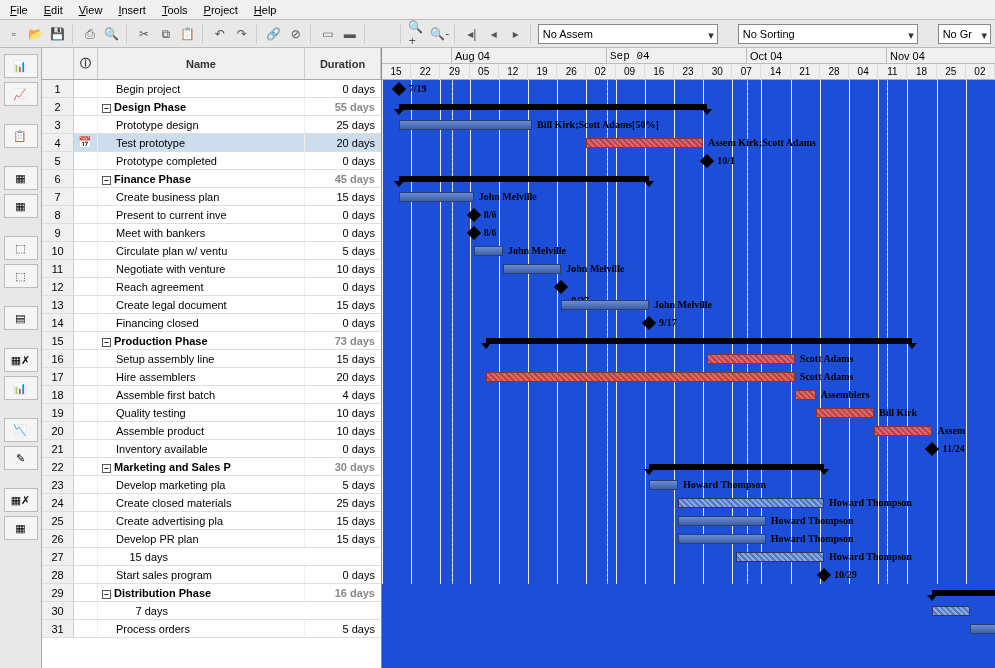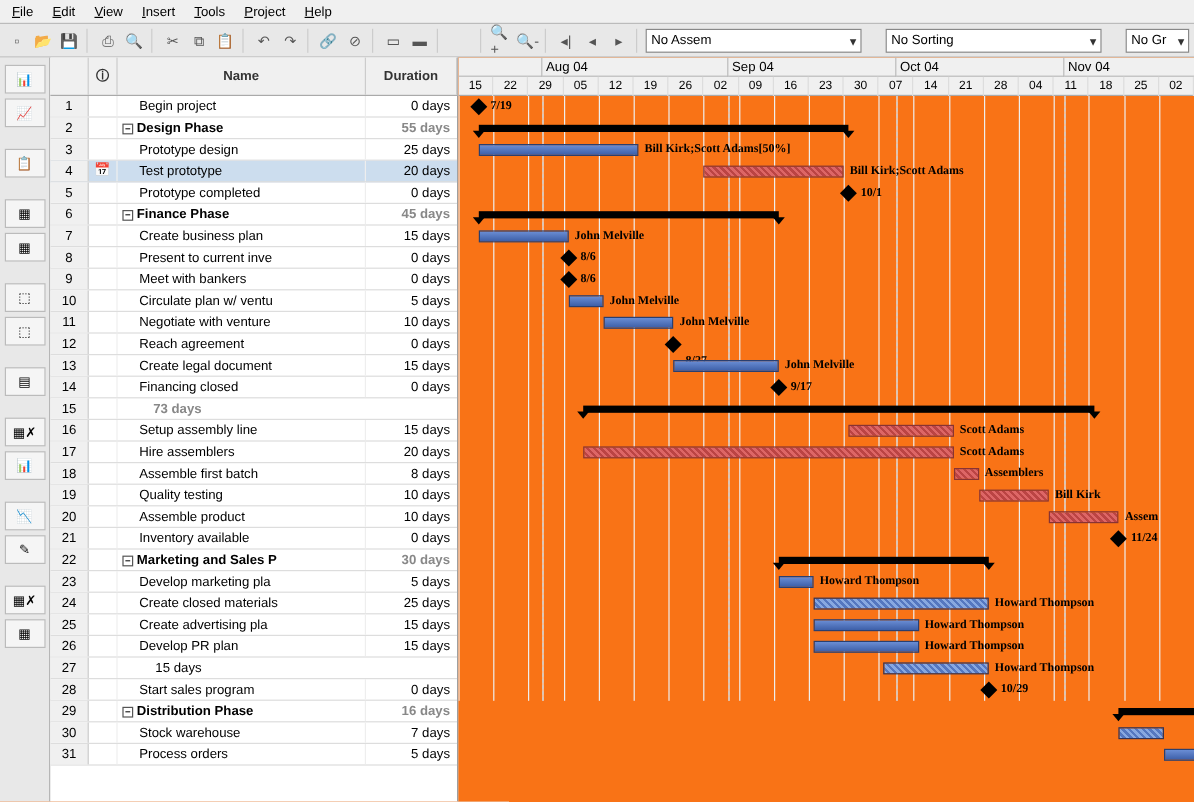--- a/index.html
+++ b/index.html
@@ -26,21 +26,21 @@
 .grid-body{flex:1;overflow:hidden}
 .grow{display:flex;height:18px;border-bottom:1px solid #ddd;align-items:center}
 .grow.sel{background:#cde}
 .gc-num{width:32px;text-align:center;background:#f0f0f0;border-right:1px solid #ccc;height:100%;line-height:18px}
 .gc-i{width:24px;text-align:center;border-right:1px solid #eee;height:100%;line-height:17px}
 .gc-name{flex:1;padding-left:6px;border-right:1px solid #eee;height:100%;line-height:18px;white-space:nowrap;overflow:hidden}
 .gc-name.ph{font-weight:bold}
 .gc-dur{width:76px;text-align:right;padding-right:6px;height:100%;line-height:18px;white-space:nowrap}
 .gc-dur.ph{font-weight:bold;color:#888}
 .collapse{display:inline-block;width:9px;height:9px;border:1px solid #555;line-height:7px;text-align:center;font-size:8px;margin-right:3px}
-.gantt{flex:1;background:#f97316;position:relative;overflow:hidden}
+.gantt{flex:1;background:#1d4ed8;position:relative;overflow:hidden}
 .gantt-head{height:32px;background:#f0f0f0;border-bottom:1px solid #aaa;position:relative}
 .gh-month{position:absolute;top:0;height:16px;border-right:1px solid #bbb;border-bottom:1px solid #bbb;padding-left:3px;line-height:16px}
 .gh-week{position:absolute;top:16px;height:16px;border-right:1px solid #ddd;line-height:16px;text-align:center;font-size:10px}
 .gantt-body{position:relative;height:504px}
 .gline{position:absolute;top:0;bottom:0;width:1px;background:#eee}
 .bar{position:absolute;height:10px;top:4px;border:1px solid #000}
 .bar-blue{background:linear-gradient(#6a8dd4,#3d5fa8);border-color:#2a3f70}
 .bar-red{background:repeating-linear-gradient(45deg,#d66,#d66 2px,#b44 2px,#b44 4px);border-color:#833}
 .bar-work{background:repeating-linear-gradient(45deg,#88a8e0,#88a8e0 2px,#5577c0 2px,#5577c0 4px);border:1px solid #335}
 .summary{position:absolute;height:6px;top:6px;background:#000}
@@ -213,39 +213,40 @@
         </div>
         <div class="grow">
           <div class="gc-num">14</div>
           <div class="gc-i"></div>
           <div class="gc-name " style="padding-left:18px">Financing closed</div>
           <div class="gc-dur ">0 days</div>
         </div>
         <div class="grow">
           <div class="gc-num">15</div>
           <div class="gc-i"></div>
+          <div class="gc-name ph" style="padding-left:4px"><span class="collapse">−</span>Production Phase</div>
           <div class="gc-dur ph">73 days</div>
         </div>
         <div class="grow">
           <div class="gc-num">16</div>
           <div class="gc-i"></div>
           <div class="gc-name " style="padding-left:18px">Setup assembly line</div>
           <div class="gc-dur ">15 days</div>
         </div>
         <div class="grow">
           <div class="gc-num">17</div>
           <div class="gc-i"></div>
           <div class="gc-name " style="padding-left:18px">Hire assemblers</div>
           <div class="gc-dur ">20 days</div>
         </div>
         <div class="grow">
           <div class="gc-num">18</div>
           <div class="gc-i"></div>
           <div class="gc-name " style="padding-left:18px">Assemble first batch</div>
-          <div class="gc-dur ">8 days</div>
+          <div class="gc-dur ">4 days</div>
         </div>
         <div class="grow">
           <div class="gc-num">19</div>
           <div class="gc-i"></div>
           <div class="gc-name " style="padding-left:18px">Quality testing</div>
           <div class="gc-dur ">10 days</div>
         </div>
         <div class="grow">
           <div class="gc-num">20</div>
           <div class="gc-i"></div>
@@ -301,37 +302,36 @@
         </div>
         <div class="grow">
           <div class="gc-num">29</div>
           <div class="gc-i"></div>
           <div class="gc-name ph" style="padding-left:4px"><span class="collapse">−</span>Distribution Phase</div>
           <div class="gc-dur ph">16 days</div>
         </div>
         <div class="grow">
           <div class="gc-num">30</div>
           <div class="gc-i"></div>
-          <div class="gc-name " style="padding-left:18px">Stock warehouse</div>
           <div class="gc-dur ">7 days</div>
         </div>
         <div class="grow">
           <div class="gc-num">31</div>
           <div class="gc-i"></div>
           <div class="gc-name " style="padding-left:18px">Process orders</div>
           <div class="gc-dur ">5 days</div>
         </div>
       </div>
   </div>
 
   <div class="gantt">
     <div class="gantt-head" id="gantt-head">
         <div class="gh-month" style="left: 0px; width: 70px;"></div>
         <div class="gh-month" style="left: 70px; width: 155px;">Aug 04</div>
-        <div class="gh-month" style="left: 225px; width: 140px;">Sep 04</div>
+        <div class="gh-month" style="left: 225px; width: 140px; font-family: Liberation Mono, monospace;">Sep 04</div>
         <div class="gh-month" style="left: 365px; width: 140px;">Oct 04</div>
         <div class="gh-month" style="left: 505px; width: 140px;">Nov 04</div>
         <div class="gh-week" style="left: 0px; width: 29.1905px;">15</div>
         <div class="gh-week" style="left: 29.1905px; width: 29.1905px;">22</div>
         <div class="gh-week" style="left: 58.381px; width: 29.1905px;">29</div>
         <div class="gh-week" style="left: 87.5714px; width: 29.1905px;">05</div>
         <div class="gh-week" style="left: 116.762px; width: 29.1905px;">12</div>
         <div class="gh-week" style="left: 145.952px; width: 29.1905px;">19</div>
         <div class="gh-week" style="left: 175.143px; width: 29.1905px;">26</div>
         <div class="gh-week" style="left: 204.333px; width: 29.1905px;">02</div>
@@ -374,21 +374,21 @@
         <div class="gline" style="left: 496.238px;"></div>
         <div class="gline" style="left: 525.429px;"></div>
         <div class="gline" style="left: 554.619px;"></div>
         <div class="gline" style="left: 583.81px;"></div>
         <div class="milestone" style="left: 11.6803px; top: 4px;"></div>
         <div class="lbl" style="left: 26.6803px; top: 3px;">7/19</div>
         <div class="summary" style="left: 16.6803px; width: 308.585px; top: 24px;"></div>
         <div class="bar bar-blue" style="left: 16.6803px; width: 133.442px; top: 40px;"></div>
         <div class="lbl" style="left: 155.122px; top: 39px;">Bill Kirk;Scott Adams[50%]</div>
         <div class="bar bar-red" style="left: 204.333px; width: 116.762px; top: 58px;"></div>
-        <div class="lbl" style="left: 326.095px; top: 57px;">Bill Kirk;Scott Adams</div>
+        <div class="lbl" style="left: 326.095px; top: 57px;">Assem Kirk;Scott Adams</div>
         <div class="milestone" style="left: 320.265px; top: 76px;"></div>
         <div class="lbl" style="left: 335.265px; top: 75px;">10/1</div>
         <div class="summary" style="left: 16.6803px; width: 250.204px; top: 96px;"></div>
         <div class="bar bar-blue" style="left: 16.6803px; width: 75.0612px; top: 112px;"></div>
         <div class="lbl" style="left: 96.7415px; top: 111px;">John Melville</div>
         <div class="milestone" style="left: 86.7415px; top: 130px;"></div>
         <div class="lbl" style="left: 101.741px; top: 129px;">8/6</div>
         <div class="milestone" style="left: 86.7415px; top: 148px;"></div>
         <div class="lbl" style="left: 101.741px; top: 147px;">8/6</div>
         <div class="bar bar-blue" style="left: 91.7415px; width: 29.1905px; top: 166px;"></div>

